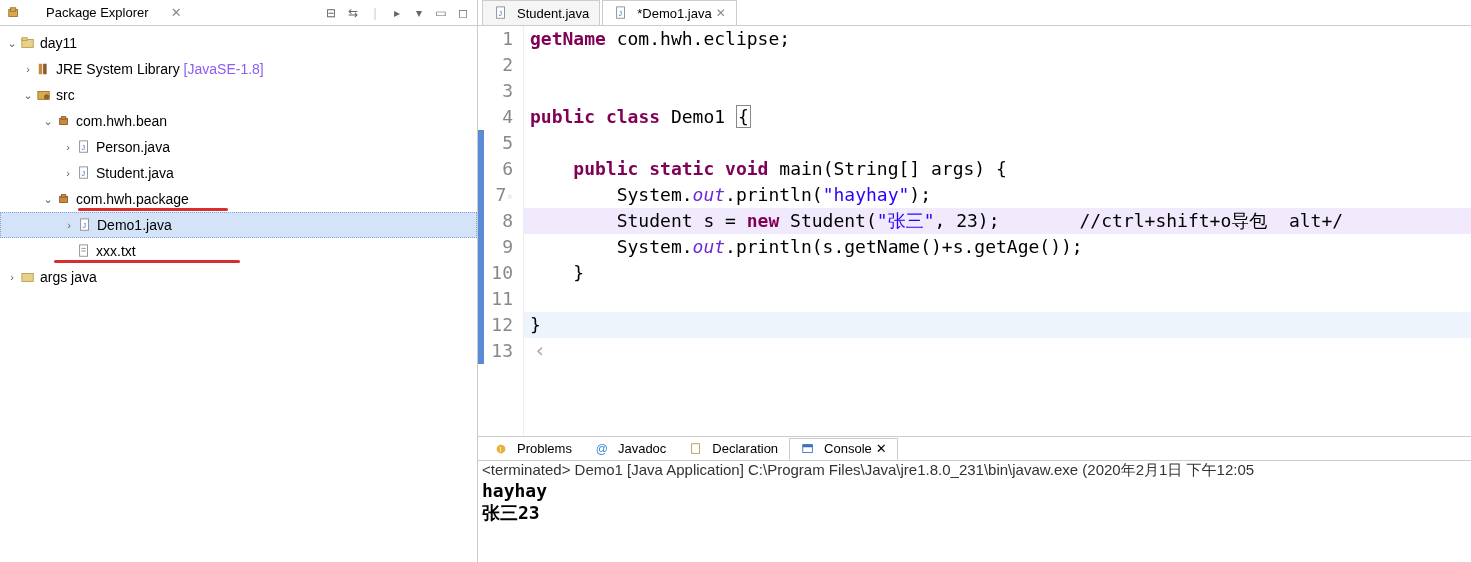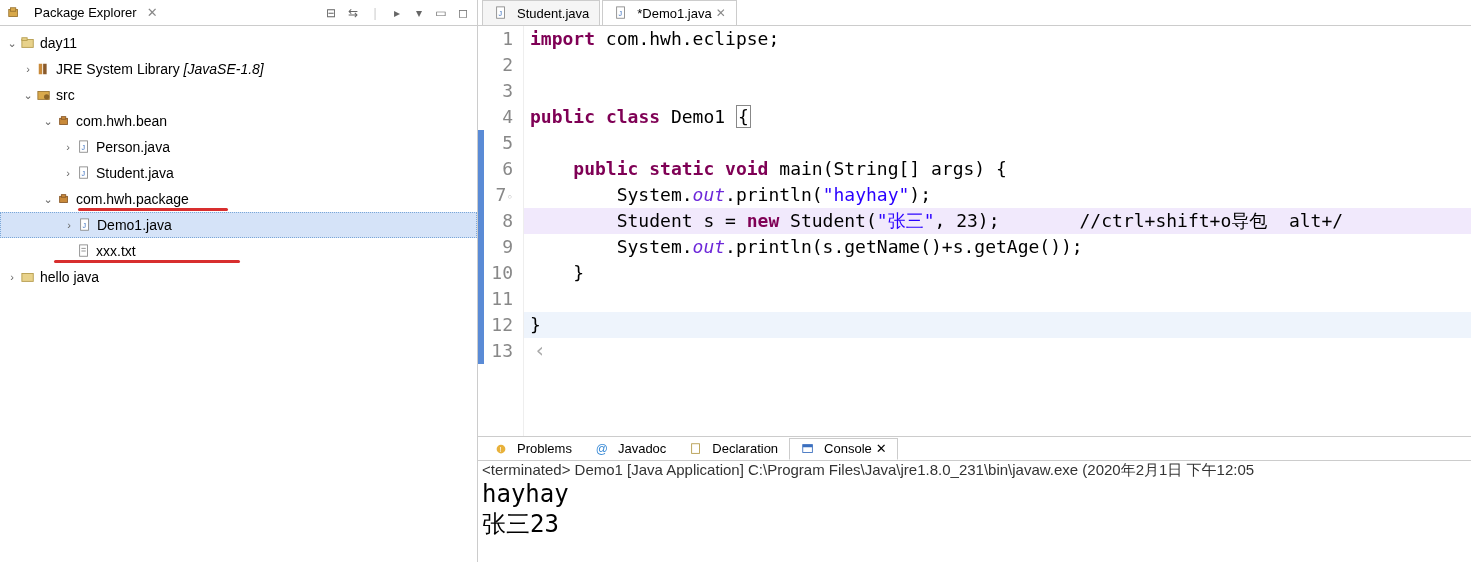--- a/index.html
+++ b/index.html
@@ -1,30 +1,30 @@
 <!DOCTYPE html>
 <html><head>
 <meta charset="utf-8">
 <style>
 * { box-sizing: border-box; margin: 0; padding: 0; }
 body { font-family: "Segoe UI", Arial, sans-serif; font-size: 14px; background: #fff; color: #000; display: flex; width: 1471px; height: 562px; }
 .explorer { width: 478px; border-right: 1px solid #ccc; display: flex; flex-direction: column; }
 .explorer-header { display: flex; align-items: center; padding: 2px 6px; border-bottom: 1px solid #ccc; height: 26px; }
-.explorer-header .title { flex: 1; display: flex; align-items: flex-start; gap: 8px; font-size: 13px; }
+.explorer-header .title { flex: 1; display: flex; align-items: flex-start; gap: 20px; font-size: 13px; }
 .explorer-header .toolbar-icons { display: flex; gap: 6px; }
 .toolbar-icons span { width: 16px; height: 16px; display: inline-flex; align-items: center; justify-content: center; font-size: 12px; color: #666; cursor: pointer; }
 .tree { padding: 4px 0; overflow: auto; flex: 1; }
 .tree-row { display: flex; align-items: center; height: 26px; padding-left: 4px; cursor: pointer; white-space: nowrap; }
 .tree-row.selected { background: #d5e3f8; border: 1px dotted #7aa7d8; }
 .twisty { width: 16px; display: inline-flex; justify-content: center; color: #666; font-size: 11px; }
 .icon { width: 16px; height: 16px; display: inline-flex; align-items: center; justify-content: center; margin-right: 4px; font-size: 12px; }
 .indent-1 { padding-left: 20px; }
 .indent-2 { padding-left: 40px; }
 .indent-3 { padding-left: 60px; }
-.jre-qualifier { color: #000000; font-style: italic; }
+.jre-qualifier { color: #8b5cf6; }
 .red-underline { position: absolute; height: 3px; background: #d82e2e; border-radius: 2px; }
 
 .right-pane { flex: 1; display: flex; flex-direction: column; overflow: hidden; }
 .editor-tabs { display: flex; height: 26px; border-bottom: 1px solid #ccc; padding-left: 4px; gap: 0; }
 .tab { display: flex; align-items: center; gap: 4px; padding: 2px 10px; font-size: 13px; border: 1px solid #ccc; border-bottom: none; background: #f5f5f5; margin-right: 2px; cursor: pointer; }
 .tab.active { background: #fff; }
 .tab .close-x { color: #888; font-size: 12px; }
 
 .editor-area { flex: 1; display: flex; overflow: hidden; font-family: Consolas, monospace; font-size: 18px; background: #fff; }
 .gutter { width: 46px; text-align: right; padding-right: 10px; color: #888; user-select: none; border-right: 1px solid #eee; }
@@ -37,21 +37,21 @@
 .field-static { color: #6d28d9; font-style: italic; }
 .string { color: #2a00ff; }
 .comment { color: #000000; }
 .scroll-remnant { color: #aaa; height: 20px; padding-left: 10px; font-size: 20px; }
 
 .bottom-panel { border-top: 1px solid #ccc; height: 126px; display: flex; flex-direction: column; }
 .bottom-tabs { display: flex; height: 24px; border-bottom: 1px solid #ccc; align-items: center; padding-left: 4px; gap: 0; }
 .btab { display: flex; align-items: center; gap: 4px; padding: 2px 10px; font-size: 13px; border: 1px solid transparent; cursor: pointer; }
 .btab.active { border: 1px solid #ccc; border-bottom: 1px solid #fff; background: #fff; }
 .status-line { font-size: 15px; padding: 0 4px; color: #333; white-space: nowrap; overflow: hidden; }
-.console-out { font-family: Consolas, monospace; font-size: 24px; padding: 0 4px; }
+.console-out { font-family: Consolas, monospace; font-size: 18px; padding: 0 4px; font-weight: bold; }
 svg.mini { width: 14px; height: 14px; }
 </style>
 </head>
 <body>
 
 <div class="explorer">
   <div class="explorer-header">
     <div class="title">
       <span class="icon">
         <svg class="mini" viewBox="0 0 16 16">
@@ -179,21 +179,21 @@
       <span>xxx.txt</span>
     </div>
 
     <div class="tree-row">
       <span class="twisty">›</span>
       <span class="icon">
           <svg class="mini" viewBox="0 0 16 16">
             <rect x="1" y="4" width="13" height="9" fill="#e8d28b" stroke="#b49a4a"></rect>
           </svg>
         </span>
-      <span>hello java</span>
+      <span>args java</span>
     </div>
   </div>
 </div>
 
 <div class="right-pane">
   <div class="editor-tabs">
     <div class="tab">
       <span class="icon">
           <svg class="mini" viewBox="0 0 16 16">
             <rect x="3" y="1" width="9" height="13" fill="#fff" stroke="#888"></rect>
@@ -225,21 +225,21 @@
         <div class="ln">6</div>
         <div class="ln">7<span style="color:#aaa;font-size:11px;">◦</span></div>
         <div class="ln">8</div>
       <div class="ln">9</div>
         <div class="ln">10</div>
         <div class="ln">11</div>
         <div class="ln">12</div>
         <div class="ln">13</div>
     </div>
     <div class="code">
-      <div class="line"><span class="kw">import</span><span> com.hwh.eclipse;</span></div>
+      <div class="line"><span class="kw">getName</span><span> com.hwh.eclipse;</span></div>
       <div class="line"></div>
       <div class="line"></div>
       <div class="line"><span class="kw">public</span> <span class="kw">class</span><span> Demo1 </span><span style="border:1px solid #888;padding:0 1px;">{</span></div>
       <div class="line"></div>
       <div class="line">    <span class="kw">public</span> <span class="kw">static</span> <span class="kw">void</span><span> main(String[] args) {</span></div>
       <div class="line"><span>        System.</span><span class="field-static">out</span><span>.println(</span><span class="string">"hayhay"</span><span>);</span></div>
       <div class="line hl9"><span>        Student s = </span><span class="kw">new</span><span> Student(</span><span class="string">"张三"</span><span>, 23);</span><span style="display:inline-block;width:80px;"></span><span class="comment">//ctrl+shift+o导包  alt+/</span></div>
       <div class="line"><span>        System.</span><span class="field-static">out</span><span>.println(s.getName()+s.getAge());</span></div>
       <div class="line">    }</div>
       <div class="line"></div>

